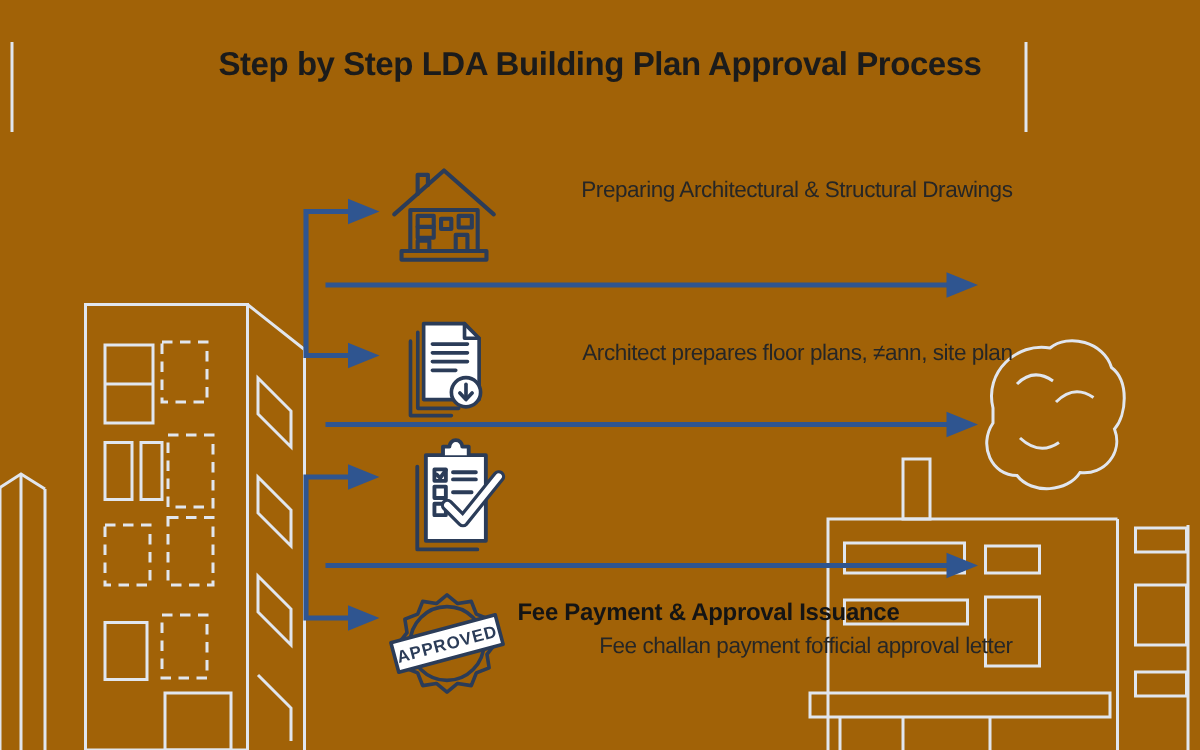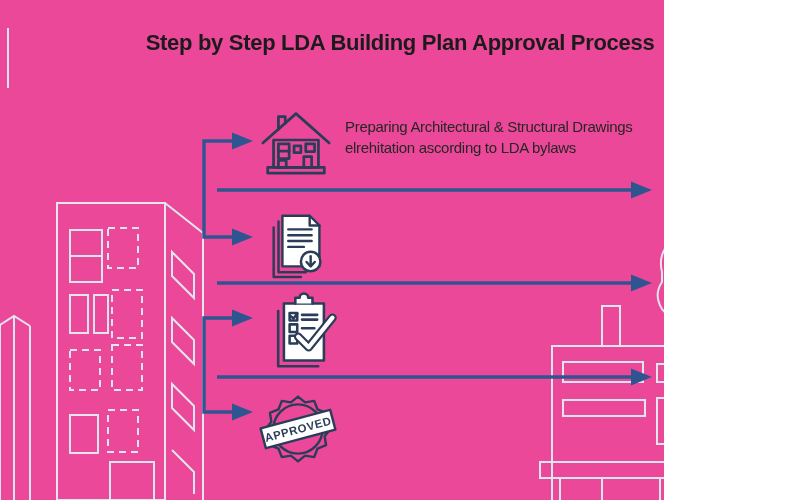--- a/index.html
+++ b/index.html
@@ -1,31 +1,31 @@
 <!DOCTYPE html>
 <html><head>
 <meta charset="utf-8">
 <style>
   html,body{margin:0;padding:0;background:#ffffff;}
   .canvas{
-    position:relative;width:664px;height:500px;overflow:hidden;background:#ec4899;
+    position:relative;width:800px;height:500px;overflow:hidden;background:#a16207;
     font-family:"Liberation Sans",sans-serif;
   }
   svg{display:block;}
   .bg,.connectors{position:absolute;left:0;top:0;}
   .title{
     position:absolute;left:0;top:30px;width:800px;margin:0;
     text-align:center;font-size:22px;font-weight:bold;letter-spacing:-0.3px;
     color:#1b1b1b;
   }
   .icon{position:absolute;}
   .icon svg{width:100%;height:100%;}
   .step-text{position:absolute;width:330px;color:#262626;}
   .step-text .heading{font-size:16px;font-weight:bold;color:#141414;line-height:22px;letter-spacing:-0.2px;}
-  .step-text .line{font-size:15px;line-height:21px;letter-spacing:-0.3px;}
+  .step-text .line{font-size:15px;line-height:21px;letter-spacing:-0.3px;text-align:right;}
 </style>
 </head>
 <body>
 
 <div class="canvas">
 
   <svg class="bg" width="800" height="500" viewBox="0 0 800 500" fill="none" stroke="#e1e6ee" stroke-width="2">
 
     <path d="M8,28 V88"></path>
     <path d="M684,28 V88"></path>
@@ -111,36 +111,36 @@
       <rect x="24" y="46" width="11" height="15"></rect>
         <path d="M24,53.5 H35"></path>
       <rect x="24" y="63" width="8" height="7"></rect>
       <rect x="40" y="48" width="7" height="7"></rect>
       <rect x="52" y="46" width="9" height="8"></rect>
       <rect x="50" y="59" width="8" height="11"></rect>
     </svg>
   </div>
   <div class="step-text" style="left:345px;top:116px">
     <div class="line">Preparing Architectural &amp; Structural Drawings</div>
-    <div class="line">elrehitation ascording to LDA bylaws</div>
   </div>
 
   <div class="icon" style="left:262px;top:206px;width:72px;height:74px">
     <svg viewBox="0 0 72 76" fill="none" stroke="#2b3c58" stroke-width="2.5" stroke-linejoin="round" stroke-linecap="round">
       <path d="M11,22 V73 H39"></path>
       <path d="M16,16 V68 H44"></path>
       <path d="M20,10 H48 L58,20 V62 H20 Z" fill="#ffffff"></path>
       <path d="M48,10 V20 H58"></path>
       <path d="M26,24 H50 M26,30 H50 M26,36 H50 M26,42 H42"></path>
       <circle cx="49" cy="57" r="10" fill="#ffffff"></circle>
       <path d="M49,51.5 V61"></path>
       <path d="M44.8,57.5 L49,62 L53.2,57.5"></path>
     </svg>
   </div>
   <div class="step-text" style="left:345px;top:225px">
+    <div class="line">Architect prepares floor plans, ≠ann, site plan</div>
   </div>
 
   <div class="icon" style="left:264px;top:292px;width:76px;height:80px">
     <svg viewBox="0 0 74 84" fill="none" stroke="#2b3c58" stroke-width="2.7" stroke-linejoin="round" stroke-linecap="round">
       <path d="M12,20 V78 H54"></path>
       <rect x="18" y="12" width="42" height="60" fill="#ffffff"></rect>
       <path d="M30,12 V6 H34.5 A4.5,4.5 0 0 1 43.5,6 H48 V12" fill="#ffffff"></path>
       <rect x="24" y="22" width="8" height="8"></rect>
       <path d="M25.5,25.5 L28,28 L32,22.5"></path>
       <rect x="24" y="34" width="8" height="8"></rect>
@@ -155,15 +155,17 @@
     <svg viewBox="0 0 64 60" fill="none" stroke="#2b3c58" stroke-width="2" stroke-linejoin="round">
       <polygon points="59,30 54.2,36 55.4,43.5 48.3,46.3 45.5,53.4 37.9,52.2 32,57 26.1,52.2 18.5,53.4 15.7,46.3 8.6,43.5 9.8,36 5,30 9.8,24 8.6,16.5 15.7,13.7 18.5,6.6 26.1,7.8 32,3 37.9,7.8 45.5,6.6 48.3,13.7 55.4,16.5 54.2,24"></polygon>
       <circle cx="32" cy="30" r="20.5"></circle>
       <g transform="rotate(-15 32 30)">
         <rect x="2" y="21.5" width="60" height="17" fill="#ffffff"></rect>
         <text x="32" y="33.5" text-anchor="middle" font-size="9.5" font-weight="bold" font-family="Liberation Sans, sans-serif" fill="#2b3c58" stroke="none" letter-spacing="0.5">APPROVED</text>
       </g>
     </svg>
   </div>
   <div class="step-text" style="left:345px;top:398px">
+    <div class="heading">Fee Payment &amp; Approval Issuance</div>
+    <div class="line">Fee challan payment fofficial approval letter</div>
   </div>
 
 </div>
 
 </body></html>

